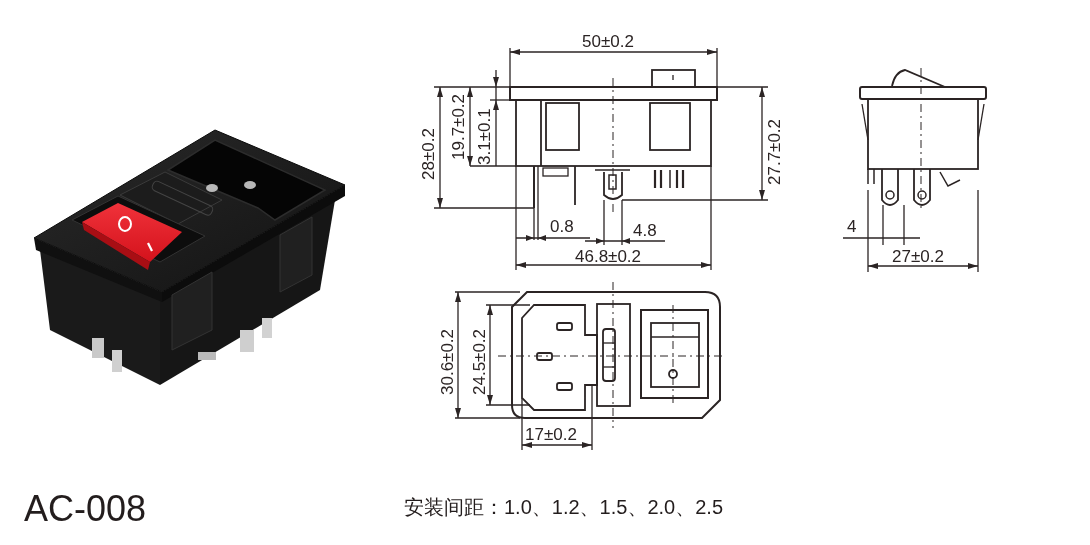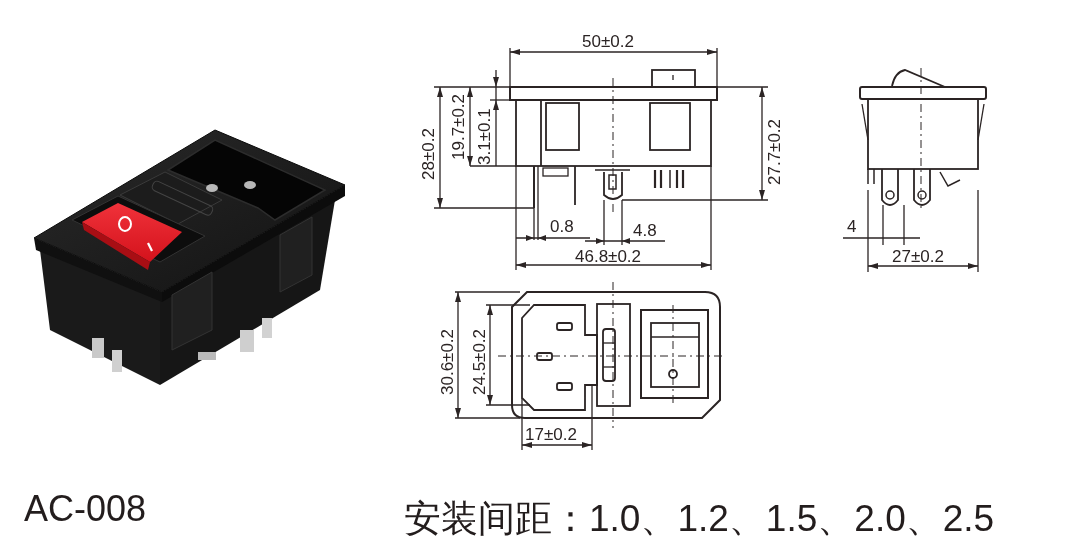--- a/index.html
+++ b/index.html
@@ -1,21 +1,21 @@
 <!DOCTYPE html>
 <html><head>
 <meta charset="utf-8">
 <style>
   html, body { margin: 0; padding: 0; background: #ffffff; }
   body { width: 1090px; height: 545px; position: relative; overflow: hidden; font-family: "Liberation Sans", sans-serif; color: #2b2424; }
   .abs { position: absolute; }
   svg { position: absolute; left: 0; top: 0; }
   .dim { font-family: "Liberation Sans", sans-serif; font-size: 17px; fill: #2b2424; }
   .model { position: absolute; left: 24px; top: 488px; font-size: 36px; font-family: "Liberation Sans", sans-serif; color: #231d1d; letter-spacing: 0px; }
-  .spacing { position: absolute; left: 404px; top: 494px; font-size: 37px; font-family: "DejaVu Sans", sans-serif; color: #231d1d; }
+  .spacing { position: absolute; left: 404px; top: 494px; font-size: 20px; font-family: "DejaVu Sans", sans-serif; color: #231d1d; }
   .spacing span { font-family: "Liberation Sans", sans-serif; }
 </style>
 </head>
 <body>
 
 <div class="abs" style="left:0;top:0;width:400px;height:400px;">
   <svg width="400" height="400" viewBox="0 0 400 400">
     <defs>
       <linearGradient id="topg" x1="0" y1="0" x2="1" y2="1">
         <stop offset="0" stop-color="#2a2a2a"></stop>

